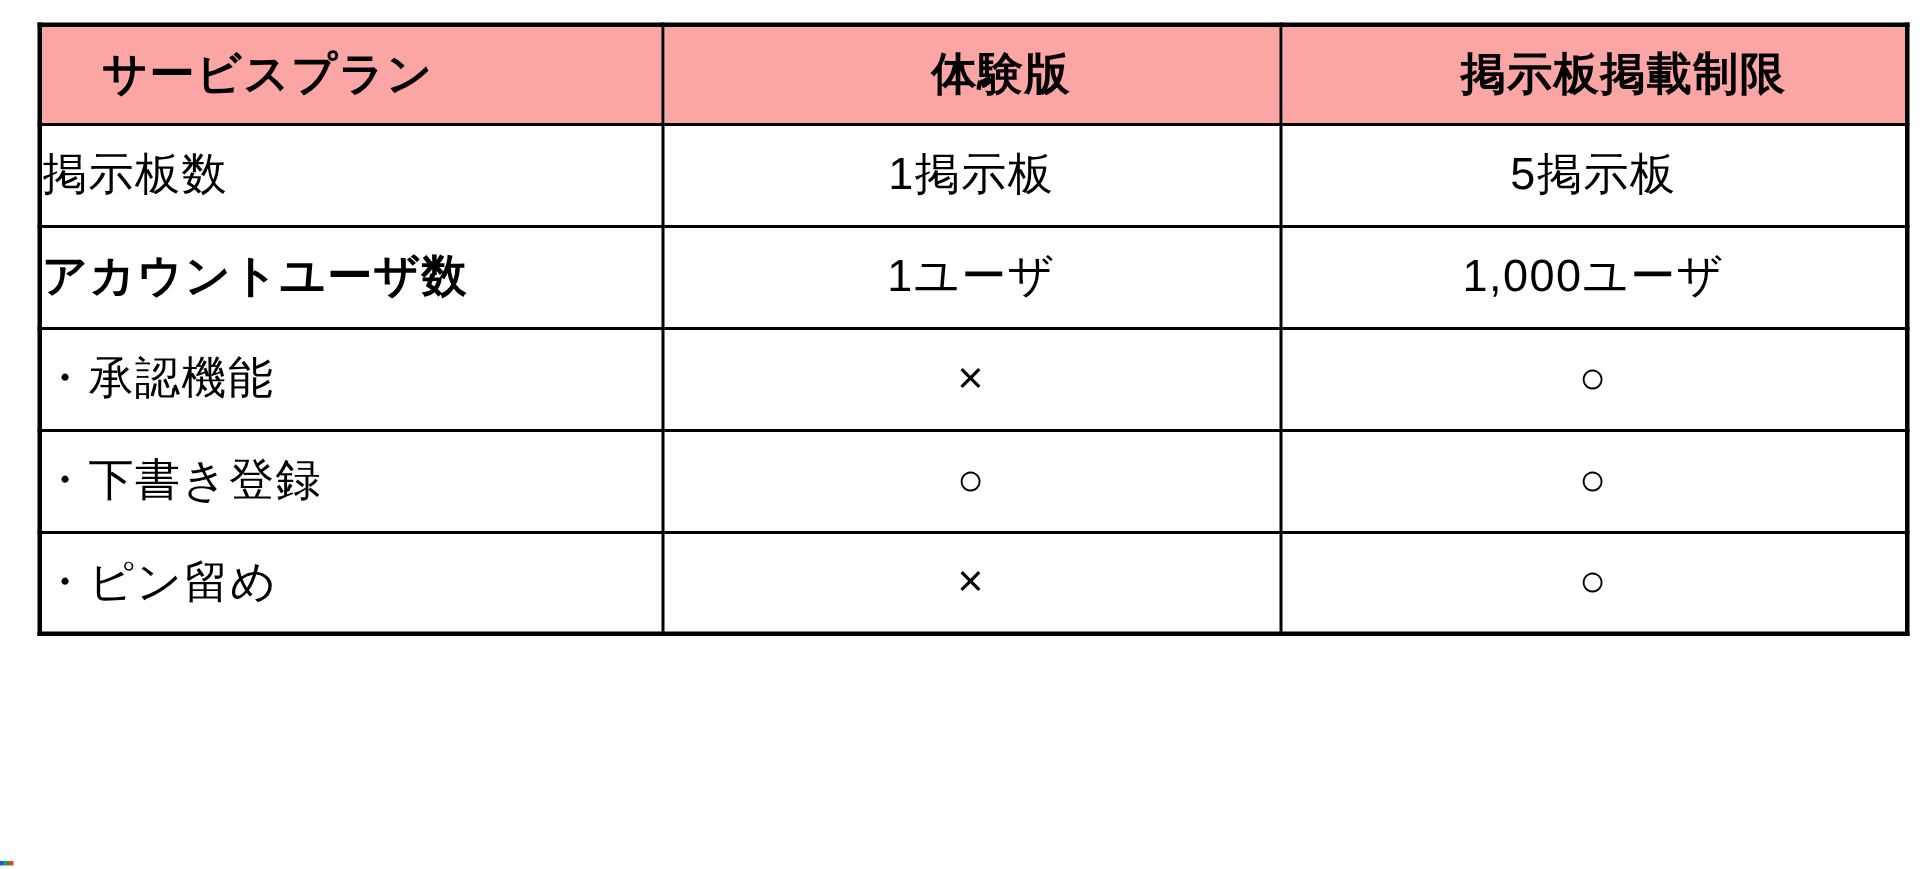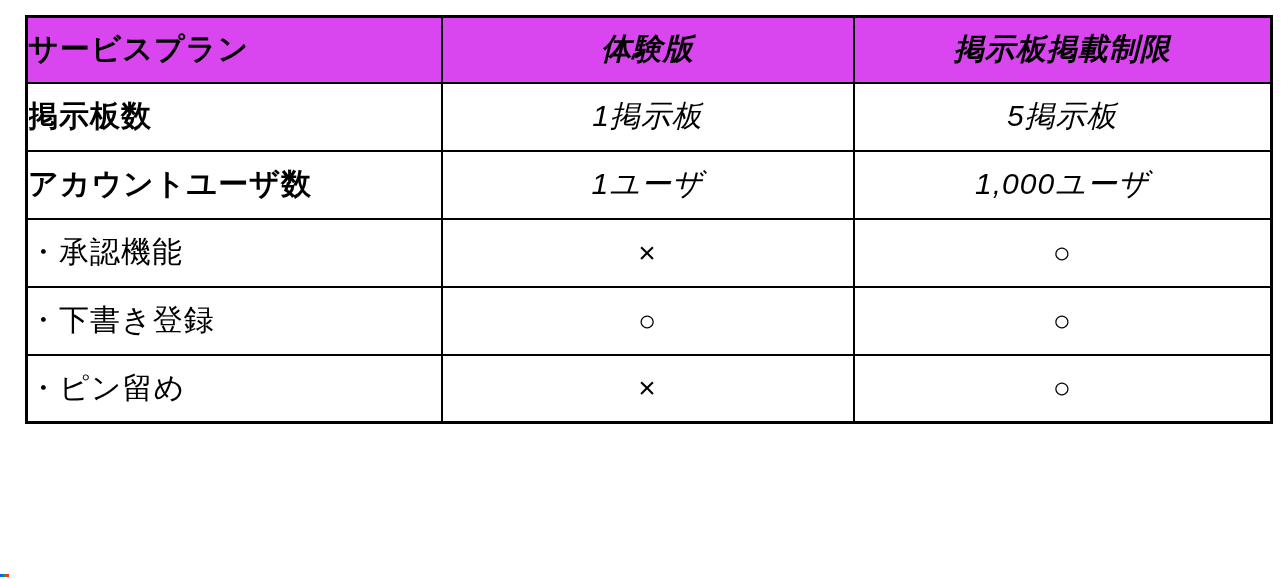--- a/index.html
+++ b/index.html
@@ -36,43 +36,43 @@
     vertical-align: middle;
     padding: 0;
     overflow: hidden;
     white-space: nowrap;
   }
 
   tr.header-row { height: 66px; }
   tr.body-row   { height: 68px; }
 
   tr.header-row th {
-    background: #d946ef;
+    background: #fca5a5;
     font-weight: bold;
+    padding-left: 40px;
   }
 
   .label-cell {
     text-align: left;
     padding-left: 13px;
   }
 
-  .label-bold { font-weight: bold; border-radius: 18px; }
+  .label-bold { font-weight: normal; border-radius: 18px; }
   .label-regular { font-weight: bold; letter-spacing: 2px; }
 
   .label-bullet {
     font-weight: normal;
     letter-spacing: 2px;
     padding-left: 34px;
     margin-top: 19px;
   }
 
   .value-cell {
     text-align: center;
     font-weight: normal;
-    font-style: italic;
   }
 
   .mark-cell {
     text-align: center;
     font-weight: normal;
     font-size: 31px;
   }
 
   .corner-artifact {
     position: absolute;

